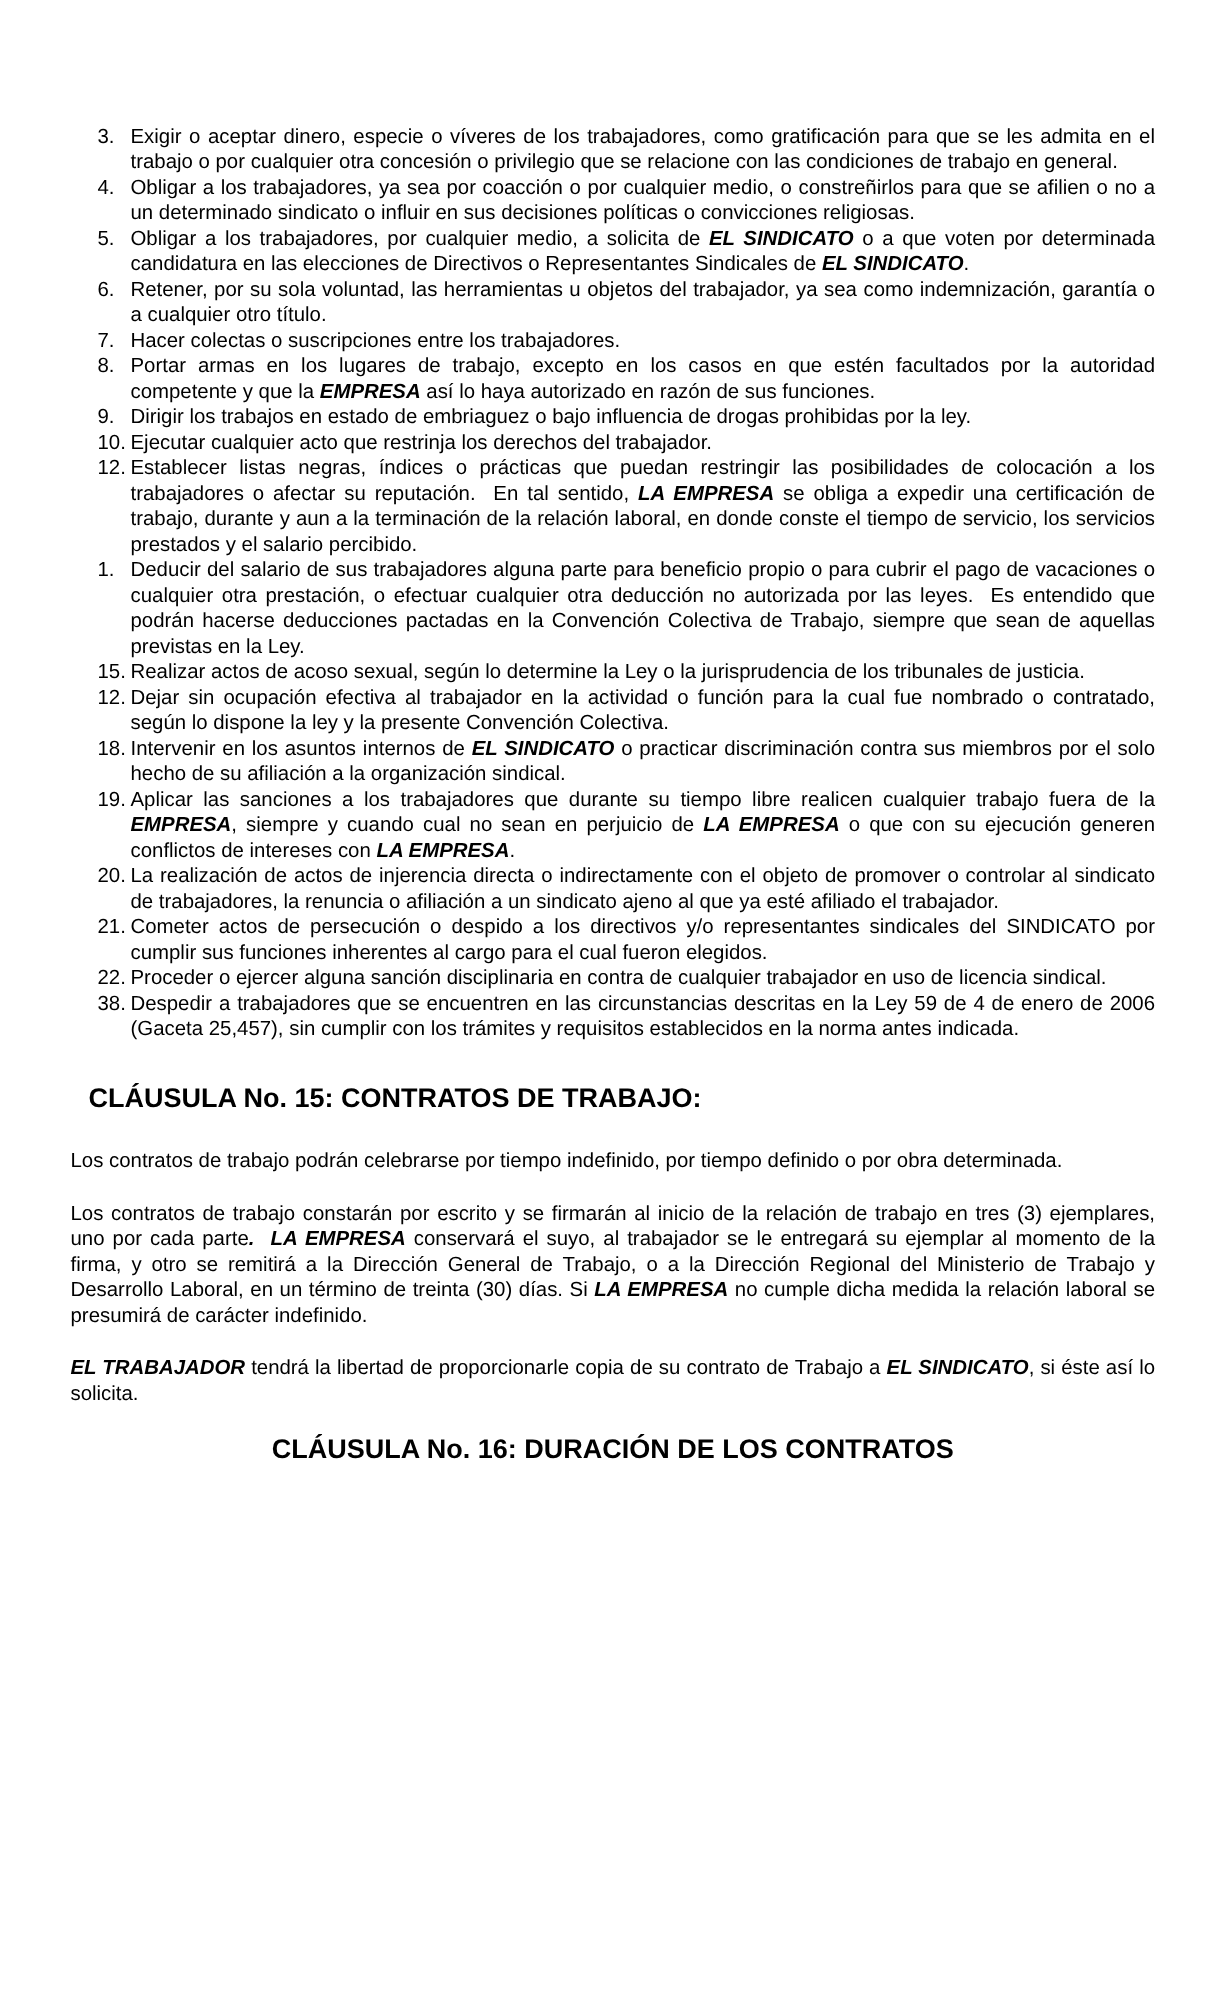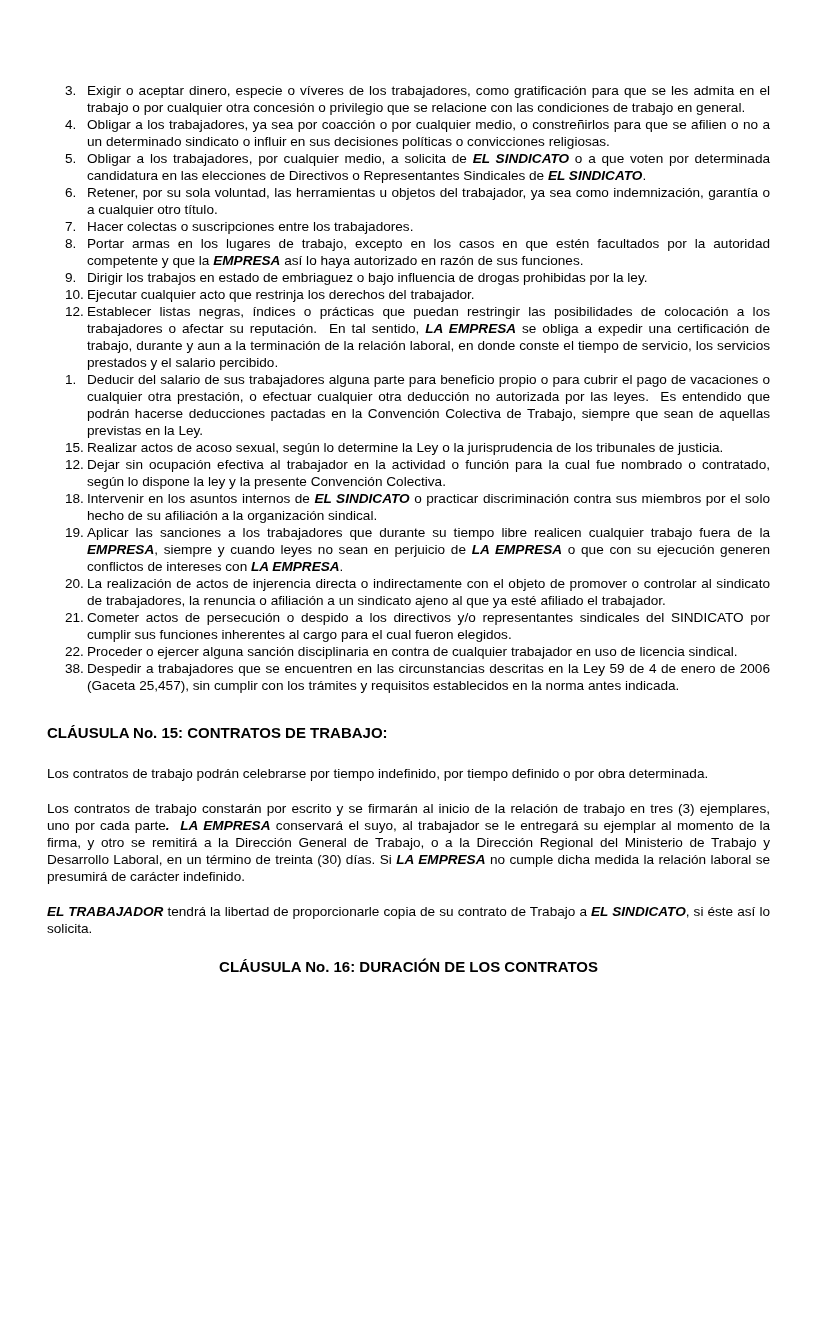--- a/index.html
+++ b/index.html
@@ -26,24 +26,24 @@
   .list-num {
     flex: 0 0 22px;
     margin-left: 18px;
     white-space: nowrap;
   }
   .list-text {
     flex: 1;
     text-align: justify;
   }
   .clause-heading {
-    font-size: 15px;
+    font-size: 18px;
     line-height: 17px;
     font-weight: 700;
-    margin: 0;
+    margin: 12px;
   }
   .h15 { margin-top: 30px; margin-bottom: 24px; }
   .h16 { margin-top: 21px; margin-bottom: 0; text-align: center; }
   .body-par {
     margin: 0 0 18px 0;
     text-align: justify;
   }
   b { font-weight: 700; font-style: italic; }
 </style>
 </head>
@@ -99,21 +99,21 @@
       <div class="list-row">
         <span class="list-num">12.</span>
         <div class="list-text"><span>Dejar sin ocupación efectiva al trabajador en la actividad o función para la cual fue nombrado o contratado, según lo dispone la ley y la presente Convención Colectiva.</span></div>
       </div>
       <div class="list-row">
         <span class="list-num">18.</span>
         <div class="list-text"><span>Intervenir en los asuntos internos de </span><b>EL SINDICATO</b><span> o practicar discriminación contra sus miembros por el solo hecho de su afiliación a la organización sindical.</span></div>
       </div>
       <div class="list-row">
         <span class="list-num">19.</span>
-        <div class="list-text"><span>Aplicar las sanciones a los trabajadores que durante su tiempo libre realicen cualquier trabajo fuera de la </span><b>EMPRESA</b><span>, siempre y cuando leyes no sean en perjuicio de </span><b>LA EMPRESA</b><span> o que con su ejecución generen conflictos de intereses con </span><b>LA EMPRESA</b><span>.</span></div>
+        <div class="list-text"><span>Aplicar las sanciones a los trabajadores que durante su tiempo libre realicen cualquier trabajo fuera de la </span><b>EMPRESA</b><span>, siempre y cuando cual no sean en perjuicio de </span><b>LA EMPRESA</b><span> o que con su ejecución generen conflictos de intereses con </span><b>LA EMPRESA</b><span>.</span></div>
       </div>
       <div class="list-row">
         <span class="list-num">20.</span>
         <div class="list-text"><span>La realización de actos de injerencia directa o indirectamente con el objeto de promover o controlar al sindicato de trabajadores, la renuncia o afiliación a un sindicato ajeno al que ya esté afiliado el trabajador.</span></div>
       </div>
       <div class="list-row">
         <span class="list-num">21.</span>
         <div class="list-text"><span>Cometer actos de persecución o despido a los directivos y/o representantes sindicales del SINDICATO por cumplir sus funciones inherentes al cargo para el cual fueron elegidos.</span></div>
       </div>
       <div class="list-row">

